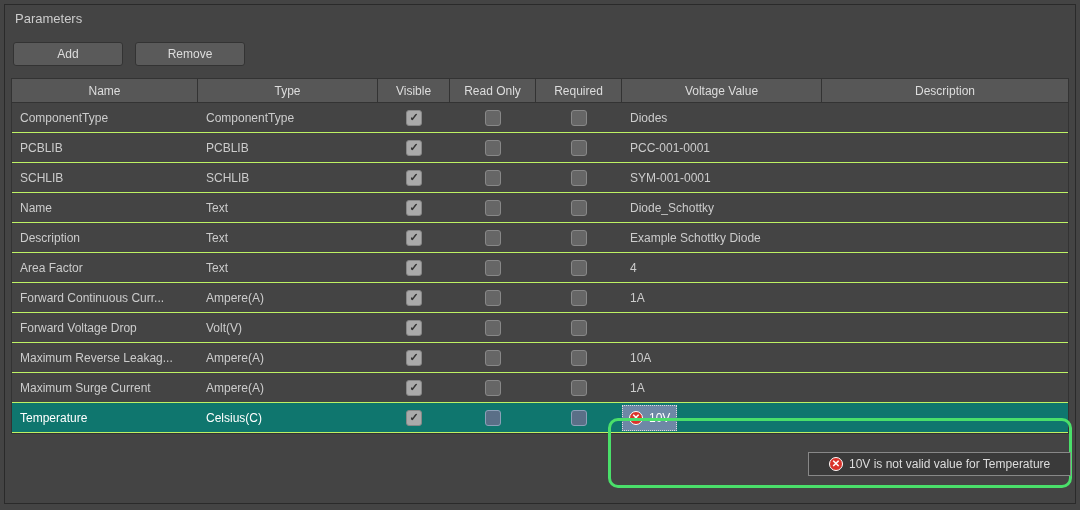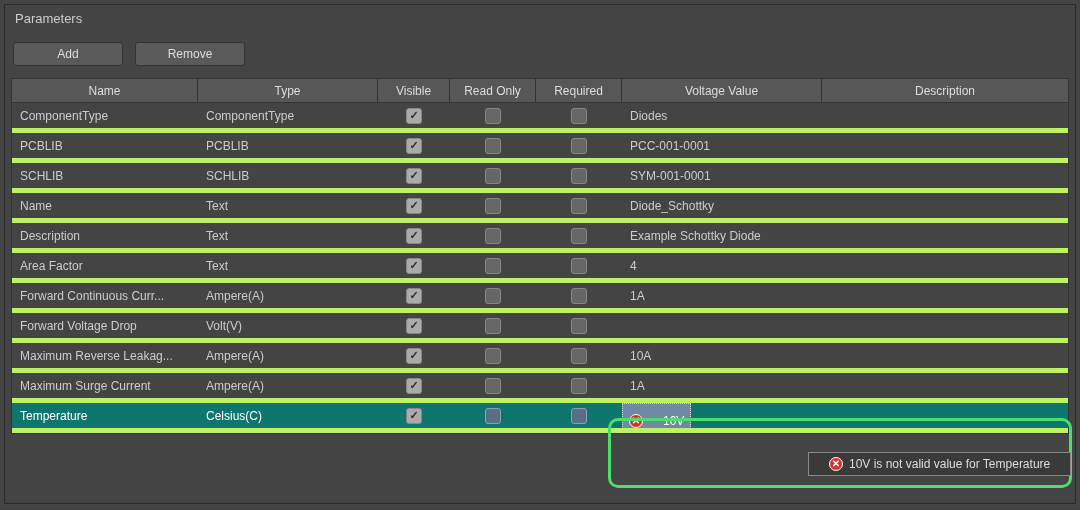--- a/index.html
+++ b/index.html
@@ -58,21 +58,21 @@
       align-items: center;
       justify-content: center;
       color: #ddd;
       font-size: 12px;
       padding: 0 4px;
     }
     .hcell:last-child { border-right: none; }
     .row {
       display: flex;
       height: 30px;
-      border-bottom: 5px solid #bef264;
+      border-bottom: 1px solid #bef264;
     }
     .row.selected {
       background: #0f766e;
       color: #fff;
     }
     .cell {
       display: flex;
       align-items: center;
       padding: 0 8px;
       font-size: 12px;
@@ -103,22 +103,22 @@
     .chk.checked::after { content: "✓"; font-weight: bold; color: #333; }
     .row.selected .chk { background: #888; }
     .row.selected .chk.checked { background: #aaa; }
     .row.selected .chk.unchecked {
       background: #5a6f87;
       border: 1px solid #8ca0b8;
     }
     .err-cell {
       position: relative;
       display: flex;
-      align-items: flex-end;
-      gap: 20px;
+      align-items: center;
+      gap: 6px;
       background: #6e88a6;
       border: 1px dotted #ddd;
       height: 26px;
       margin: 2px 0;
       padding: 0 6px;
       color: #fff;
     }
     .err-icon {
       width: 14px; height: 14px;
       border-radius: 50%;

